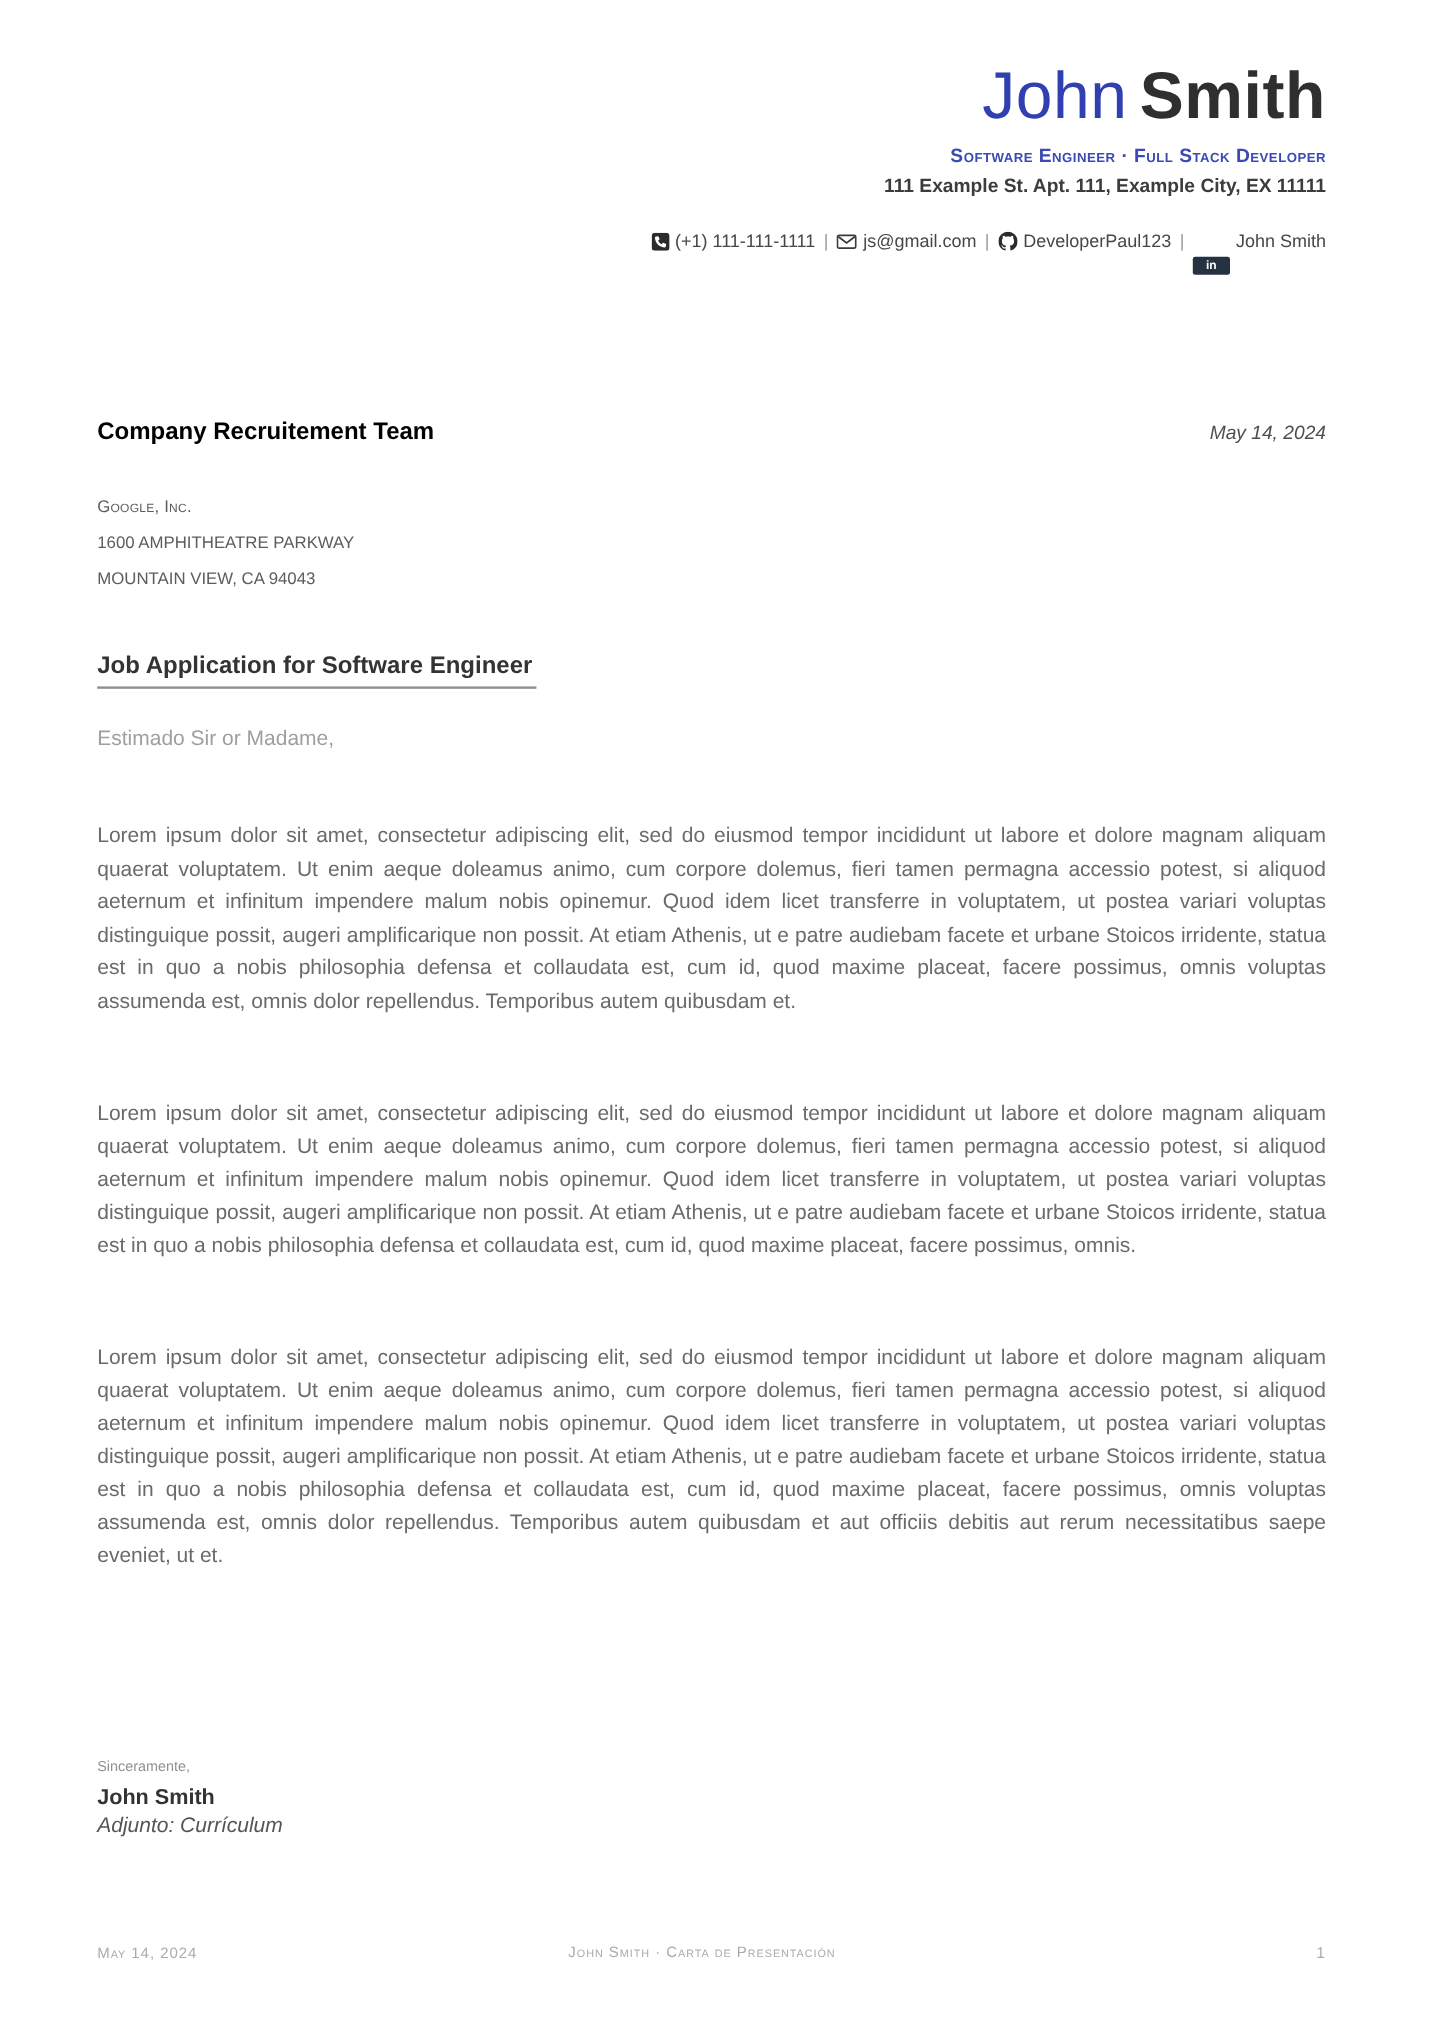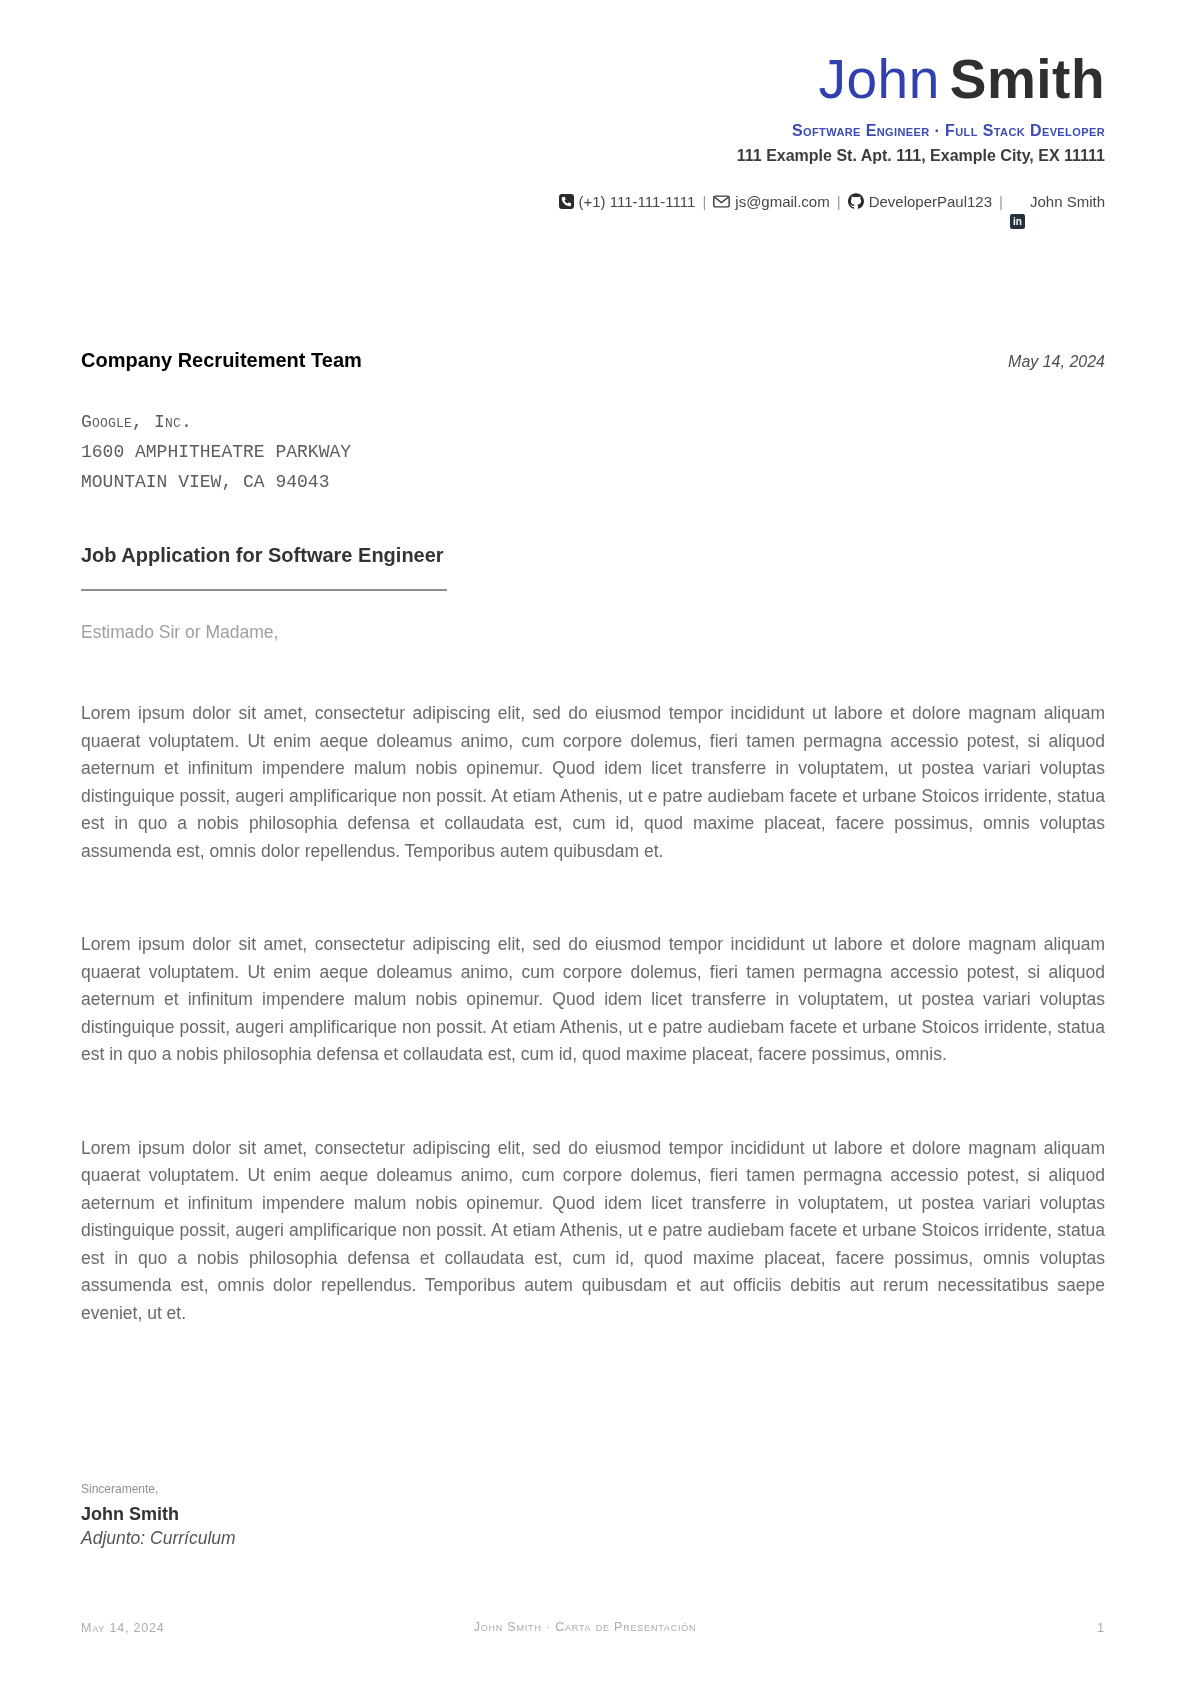--- a/index.html
+++ b/index.html
@@ -26,38 +26,38 @@
   .addr { margin-top: 8px; font-size: 16px; line-height: 17px; font-weight: 700; color: #3c3c3c; }
   .contacts {
     margin-top: 9px; font-size: 15px; line-height: 19px; color: #474747;
     display: flex; justify-content: flex-end; align-items: center; gap: 7px;
   }
   .contacts .citem { display: inline-flex; align-items: center; gap: 5px; }
   .contacts .sep { color: #9a9a9a; font-weight: 300; }
   .icon { display: inline-flex; align-items: center; }
   .li-box {
     display: inline-flex; align-items: center; justify-content: center;
-    width: 15px; height: 15px; border-radius: 2px; background: #263242;
+    width: 31px; height: 15px; border-radius: 2px; background: #263242;
     color: #fff; font-size: 10px; font-weight: 700; line-height: 1; margin-top: 41px;
   }
 
   
   .recipient-row { margin-top: 118px; display: flex; justify-content: space-between; align-items: baseline; }
   .recipient-name { margin: 0; font-size: 20px; line-height: 26px; font-weight: 700; color: #000000; }
   .letter-date { font-size: 16px; font-style: italic; color: #4f4f4f; }
 
   
-  .company-block { margin-top: 34px; font-size: 18px; line-height: 30px; color: #5c5c5c; font-family: Liberation Mono, monospace; }
+  .company-block { margin-top: 34px; font-size: 14px; line-height: 30px; color: #5c5c5c; }
   .company-name { font-variant: small-caps; letter-spacing: 0.2px; }
 
   
   .subject-wrap { margin-top: 45px; }
   .subject {
     display: inline-block; margin: 0; font-size: 20px; line-height: 26px; font-weight: 700;
-    color: #333333; border-bottom: 2px solid #8f8f8f; padding-bottom: 21px; padding-right: 3px;
+    color: #333333; border-bottom: 2px solid #8f8f8f; padding-bottom: 4px; padding-right: 3px;
   }
 
   
   .greeting { margin-top: 30px; font-size: 17.5px; line-height: 22px; color: #9f9f9f; font-weight: 300; }
   .letter-body { margin-top: 57px; }
   .letter-body p {
     margin: 0 0 66px 0; font-size: 17.5px; line-height: 27.5px;
     color: #6a6a6a; text-align: justify; font-weight: 300;
   }
   .letter-body p:last-child { margin-bottom: 0; }

